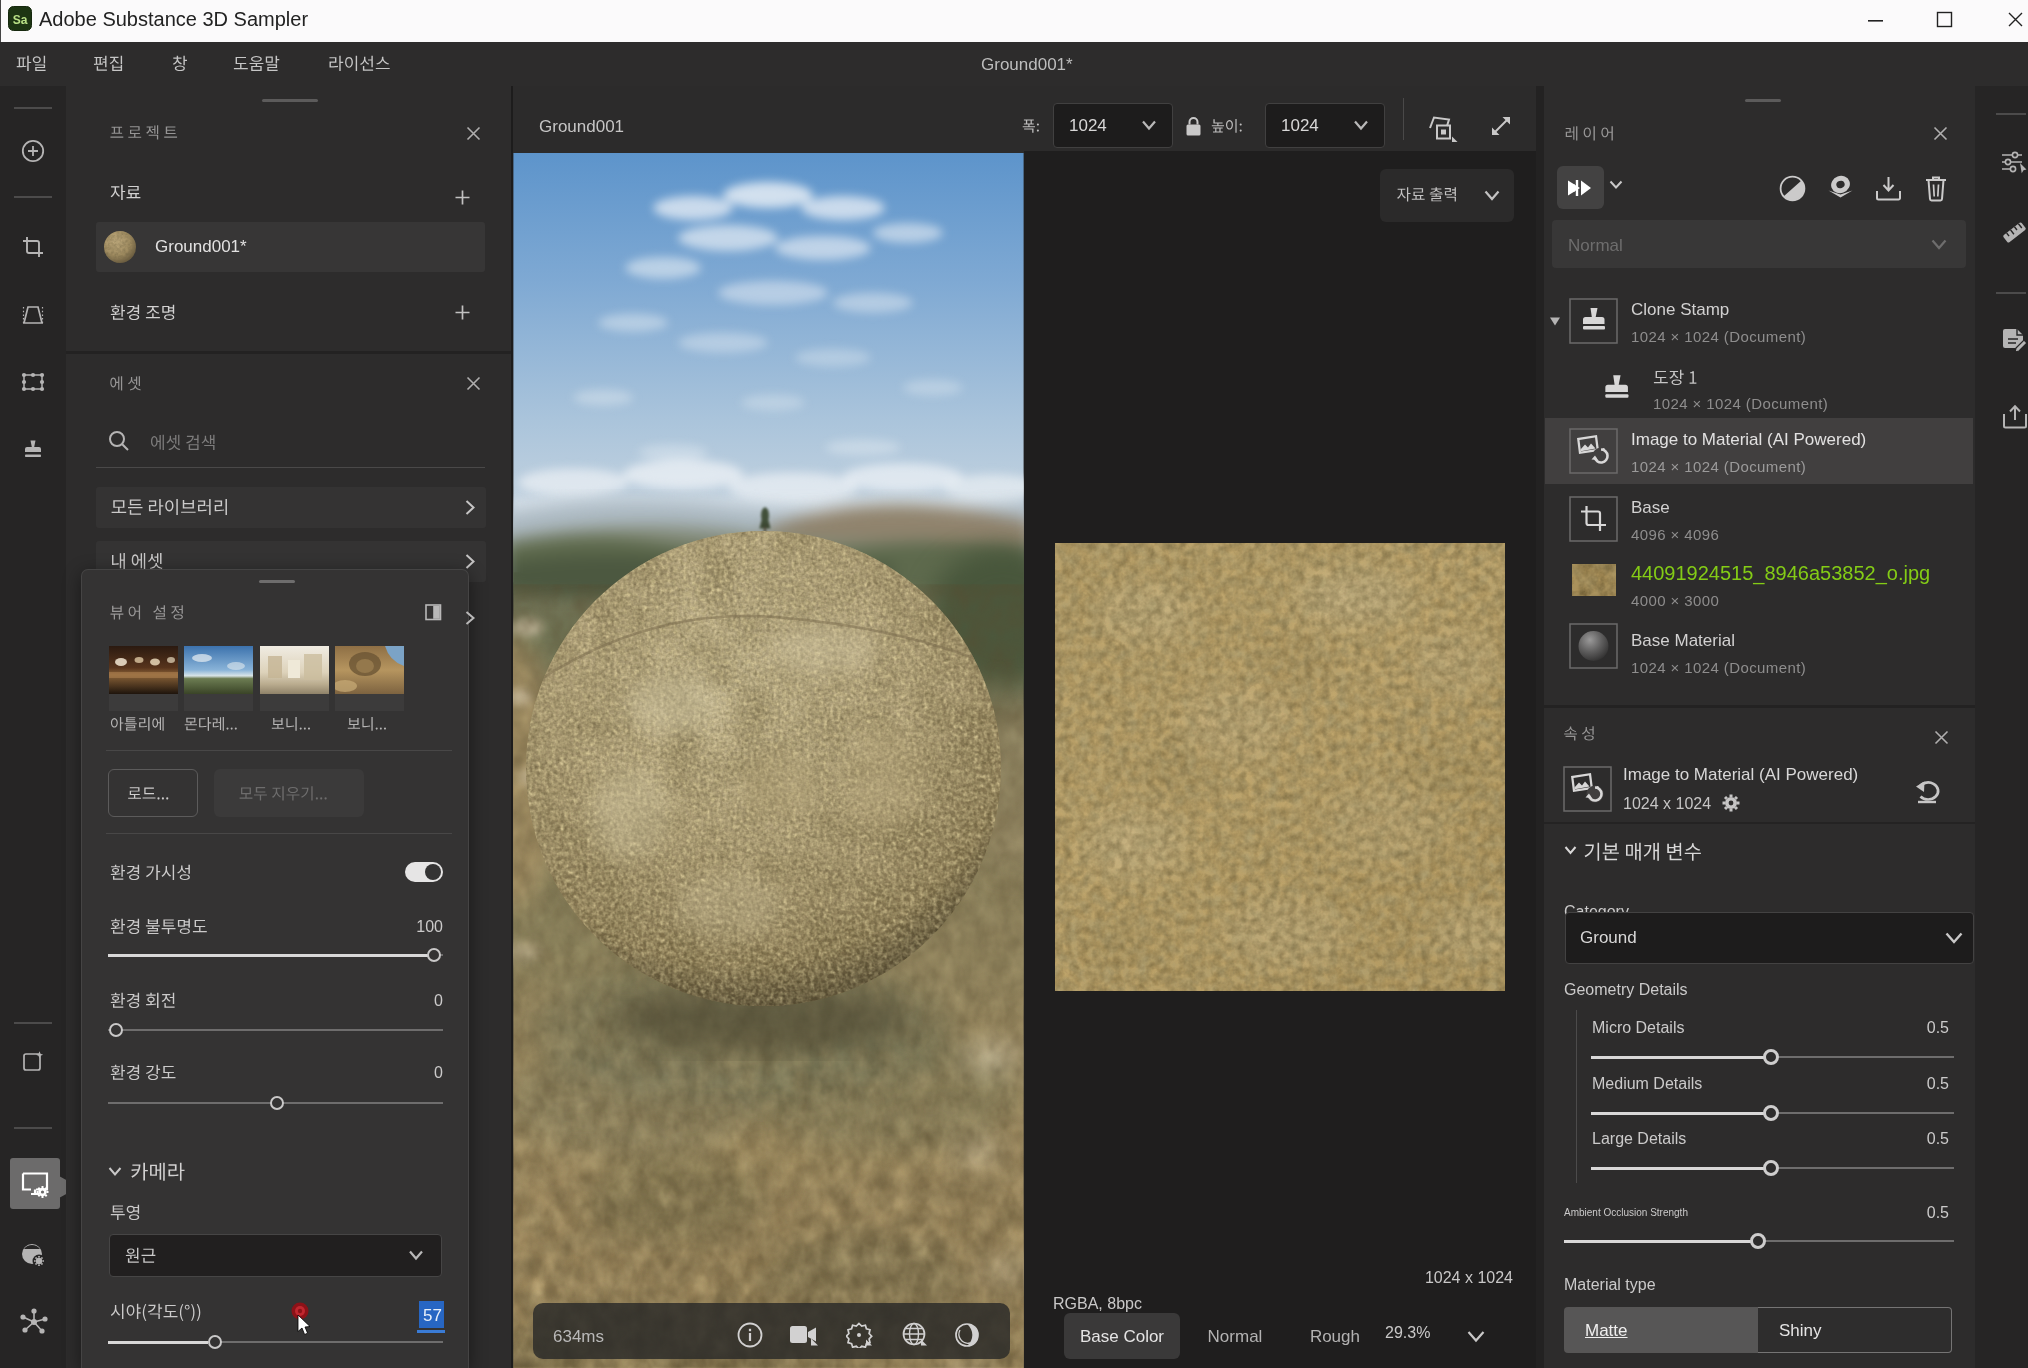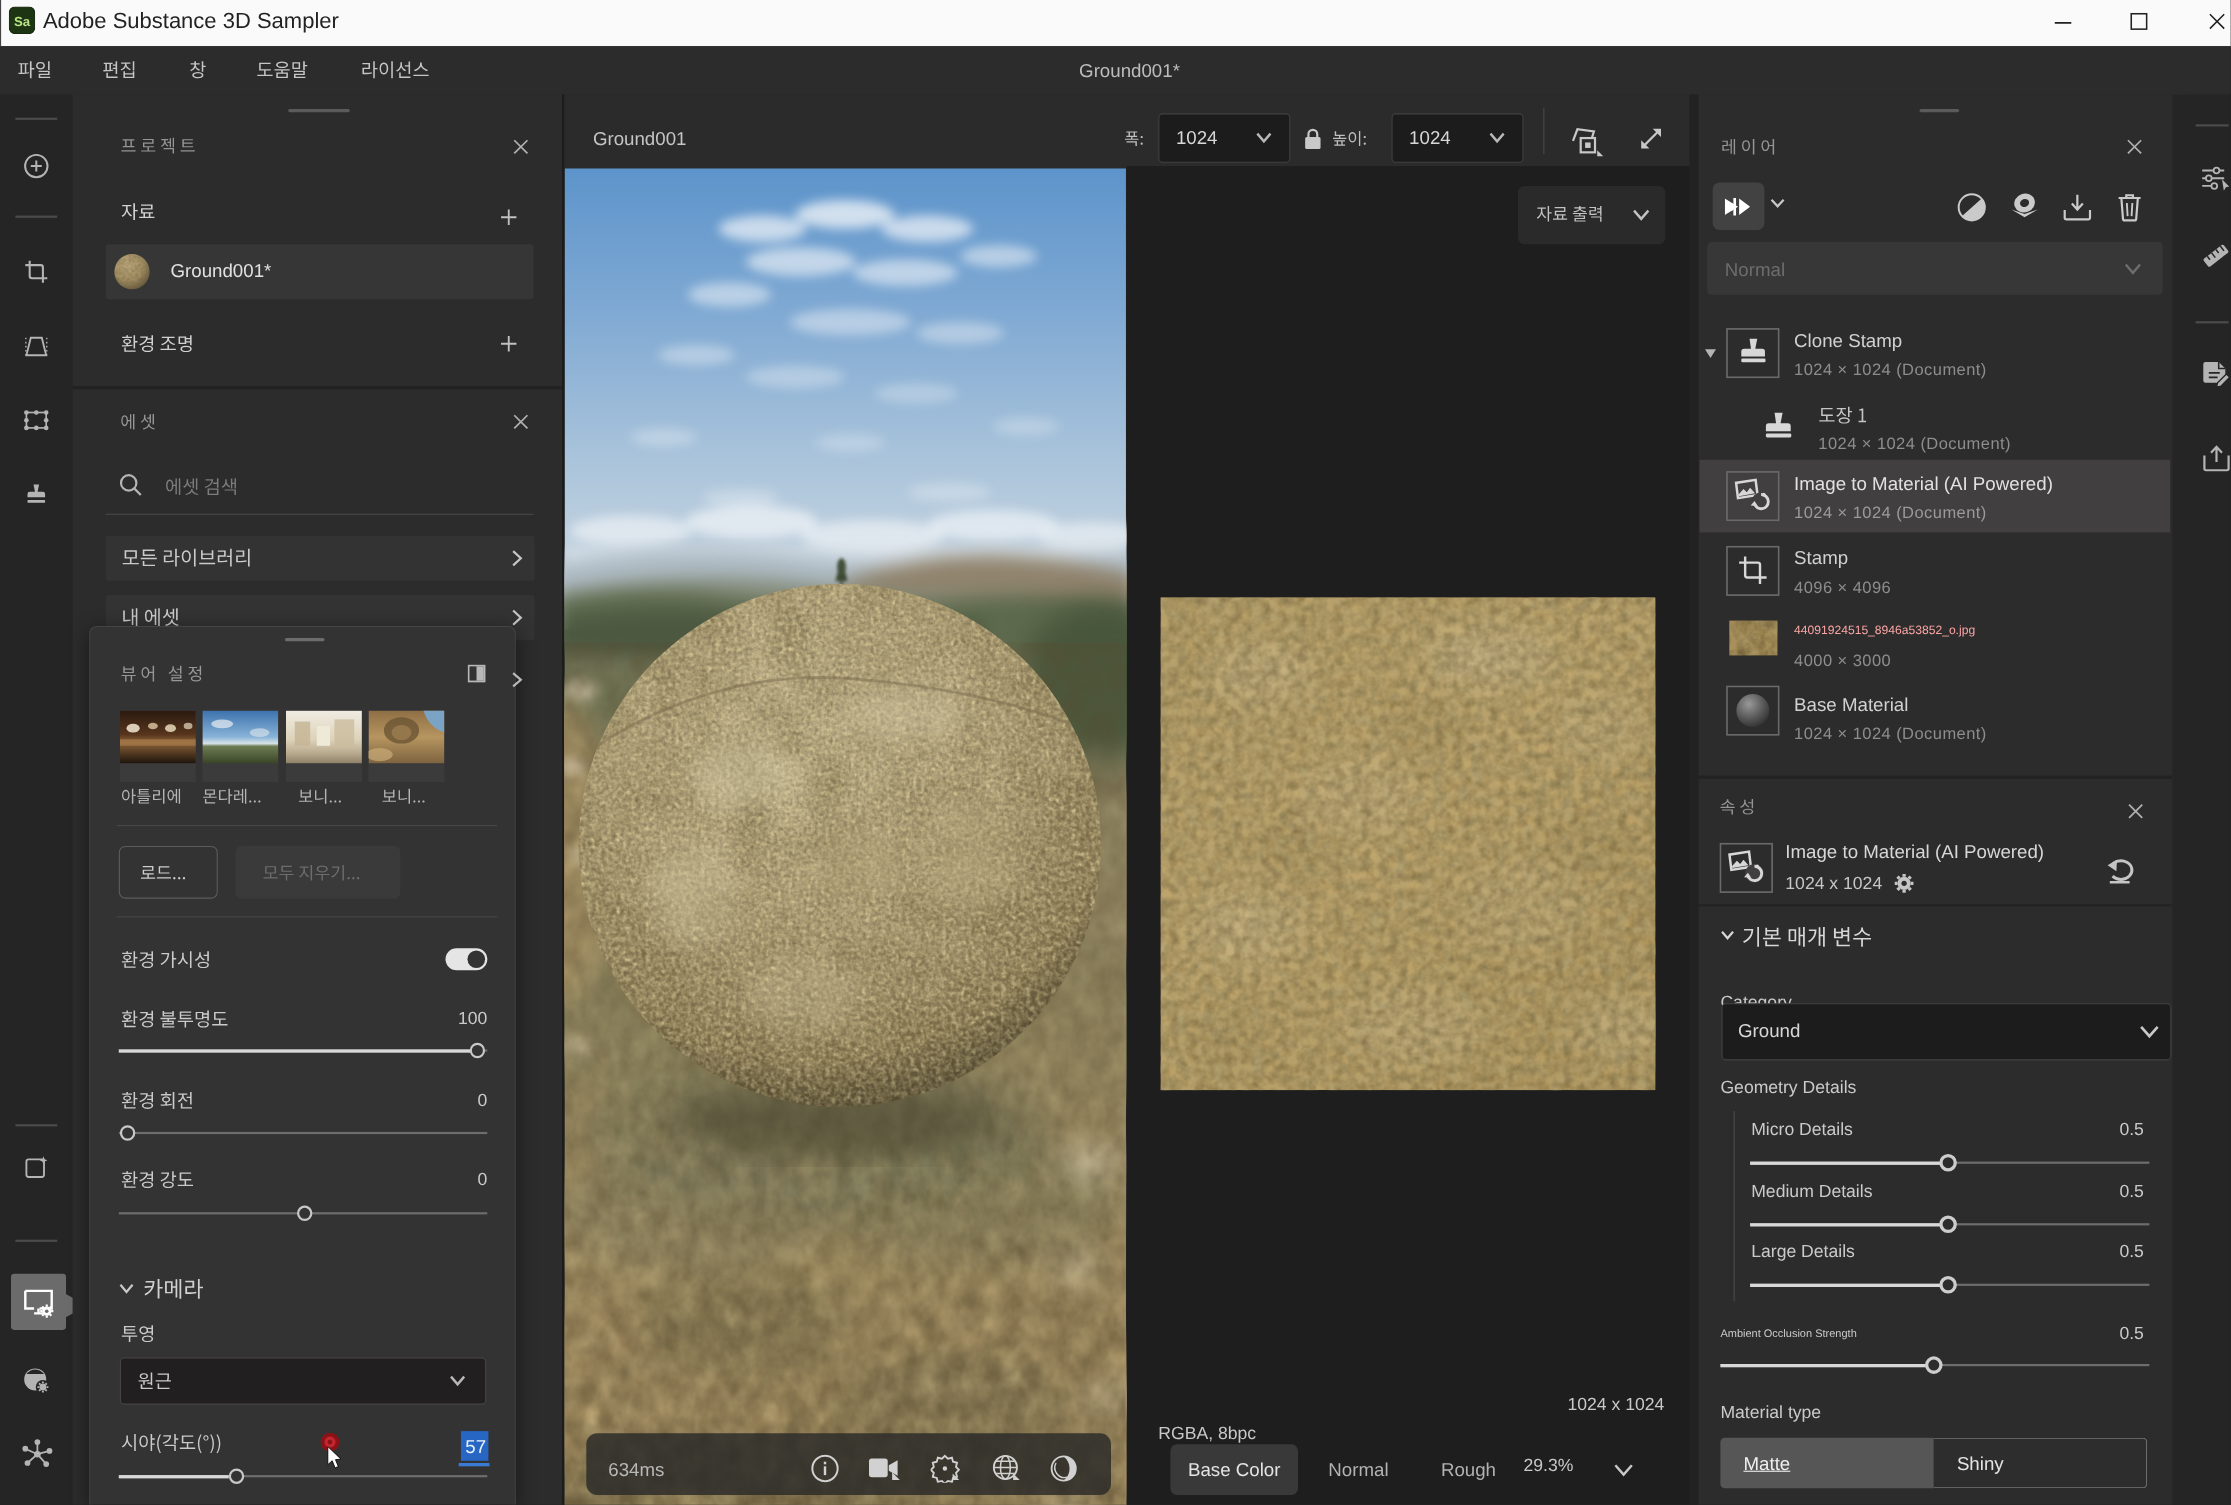--- a/index.html
+++ b/index.html
@@ -716,28 +716,28 @@
   </svg>
 <div style="position:absolute;left:1631px;top:428.7px;font-size:17px;color:#e2e1e1;white-space:nowrap;line-height:21px;">Image to Material (AI Powered)</div>
 <div style="position:absolute;left:1631px;top:456.7px;font-size:15px;color:#9b9a9a;white-space:nowrap;line-height:19px;letter-spacing:0.4px;">1024 × 1024 (Document)</div>
 <svg style="position:absolute;left:1569px;top:496px;" width="49" height="46" viewBox="0 0 49 46">
     <rect x="1" y="1" width="47" height="44" fill="none" stroke="#6b6a6a" stroke-width="1.5"></rect>
     <g transform="translate(12,10)" fill="none" stroke="#d8d7d7" stroke-width="2.2">
       <path d="M5.5 0 v17 a2 2 0 0 0 2 2 H25"></path>
       <path d="M0 5.5 h17 a2 2 0 0 1 2 2 V25"></path>
     </g>
   </svg>
-<div style="position:absolute;left:1631px;top:496.7px;font-size:17px;color:#d2d1d1;white-space:nowrap;line-height:21px;">Stamp</div>
+<div style="position:absolute;left:1631px;top:496.7px;font-size:17px;color:#d2d1d1;white-space:nowrap;line-height:21px;">Base</div>
 <div style="position:absolute;left:1631px;top:524.7px;font-size:15px;color:#8e8d8d;white-space:nowrap;line-height:19px;letter-spacing:0.4px;">4096 × 4096</div>
 <svg style="position:absolute;left:1572px;top:564px" width="44" height="32" viewBox="0 0 44 32">
 <rect width="44" height="32" fill="#a98f58"></rect>
 <rect width="44" height="32" filter="url(#t2b)" opacity="0.8"></rect>
 <rect width="44" height="32" filter="url(#t2a)" opacity="0.5"></rect>
 </svg>
-<div style="position:absolute;left:1631px;top:562.7px;font-size:11px;color:#fca5a5;white-space:nowrap;line-height:21px;">44091924515_8946a53852_o.jpg</div>
+<div style="position:absolute;left:1631px;top:562.7px;font-size:20px;color:#84cc16;white-space:nowrap;line-height:21px;">44091924515_8946a53852_o.jpg</div>
 <div style="position:absolute;left:1631px;top:590.7px;font-size:15px;color:#8e8d8d;white-space:nowrap;line-height:19px;letter-spacing:0.4px;">4000 × 3000</div>
 <svg style="position:absolute;left:1569px;top:623px;" width="49" height="46" viewBox="0 0 49 46">
     <rect x="1" y="1" width="47" height="44" fill="none" stroke="#6b6a6a" stroke-width="1.5"></rect>
     <defs>
       <radialGradient id="bm" cx="0.38" cy="0.3" r="0.8">
         <stop offset="0" stop-color="#9a9999"></stop>
         <stop offset="0.5" stop-color="#5f5e5e"></stop>
         <stop offset="1" stop-color="#2a2929"></stop>
       </radialGradient>
     </defs>

